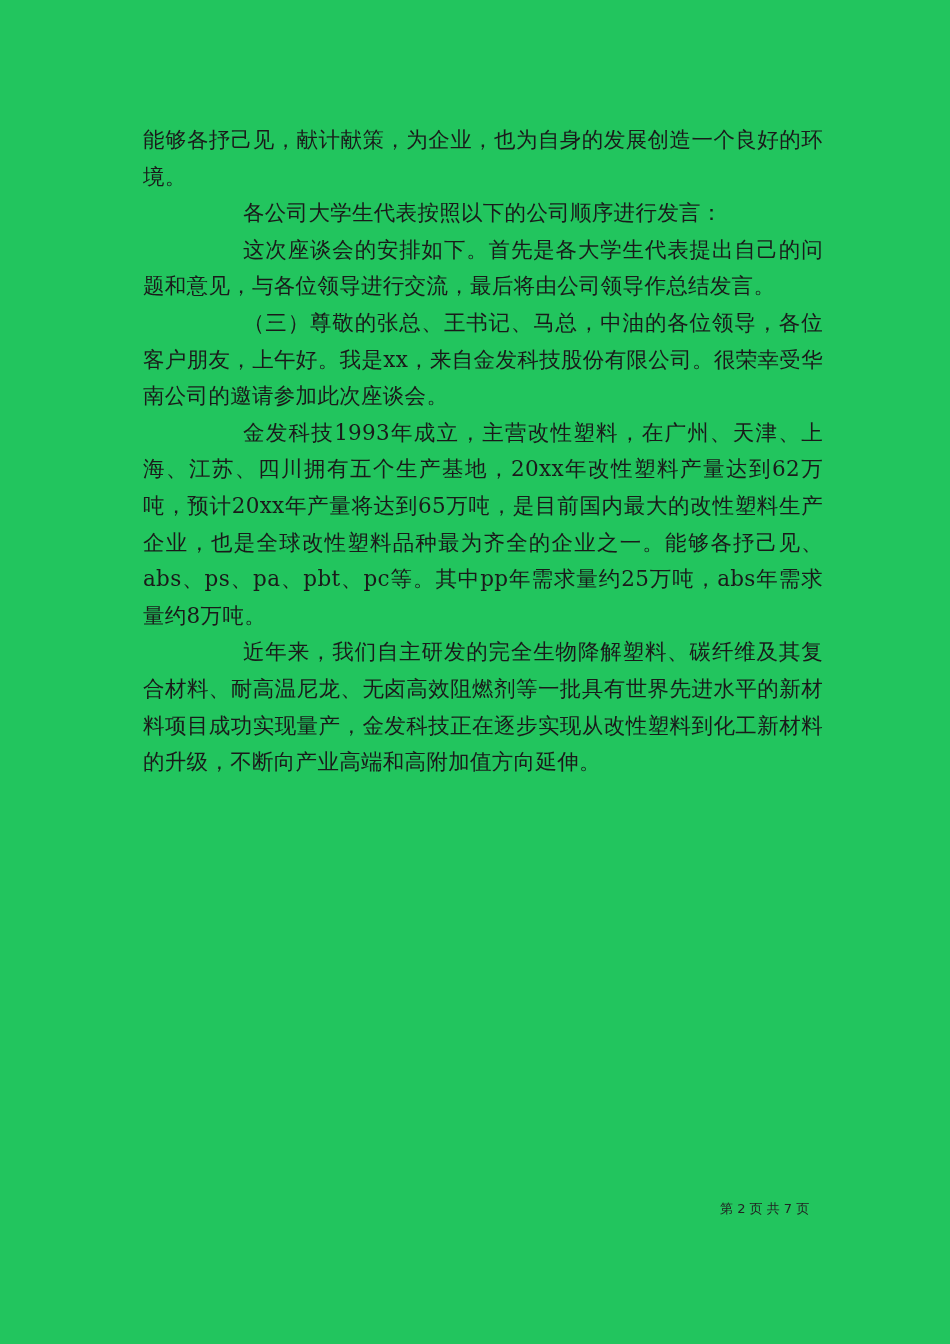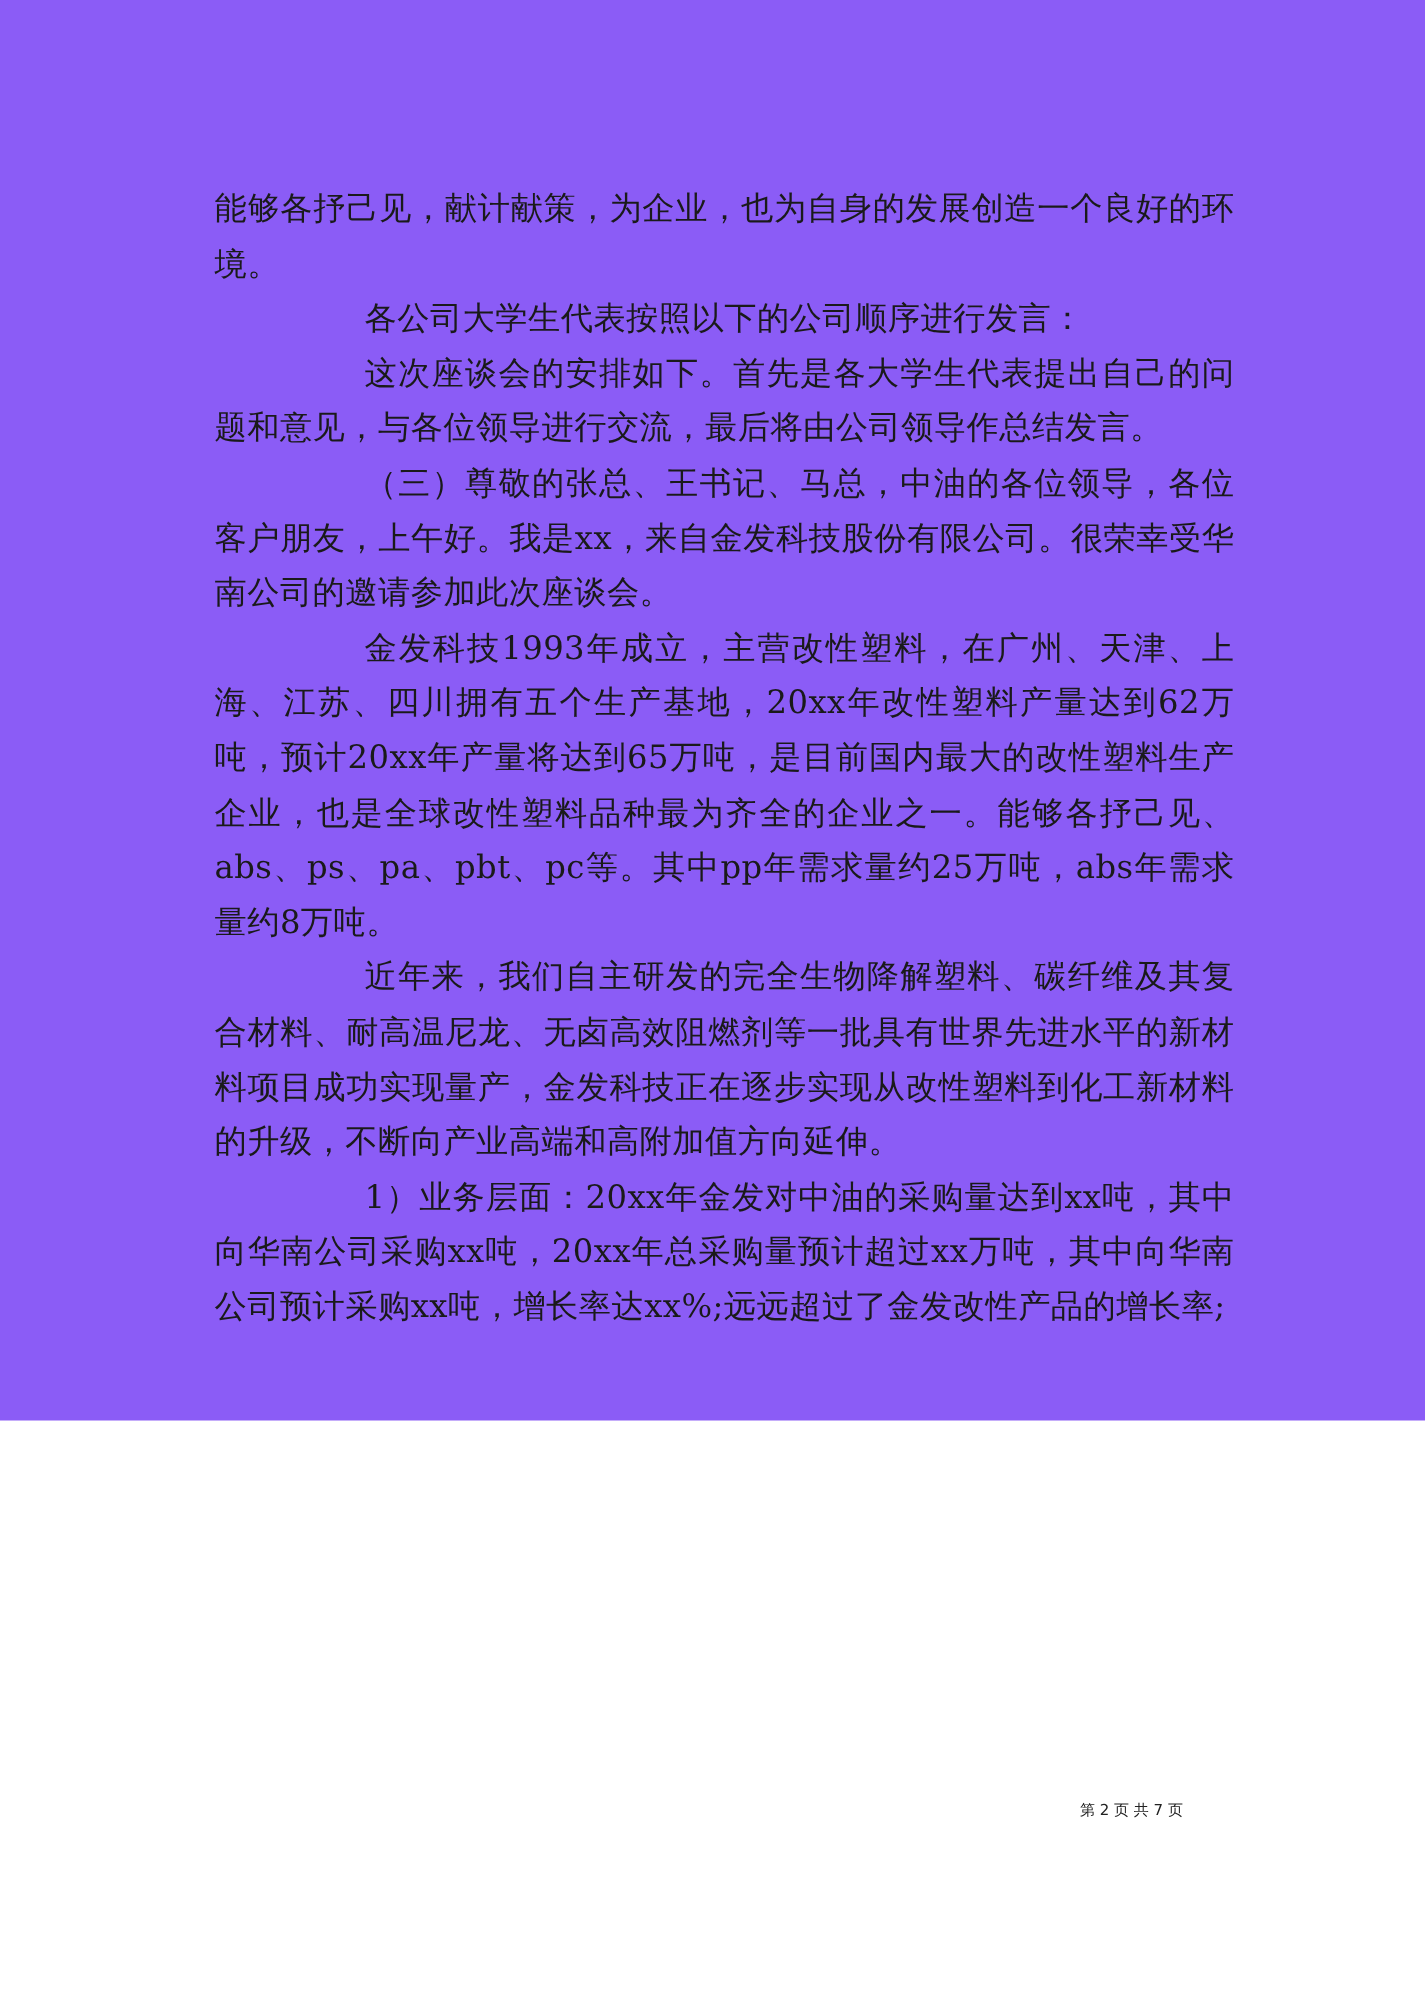--- a/index.html
+++ b/index.html
@@ -1,38 +1,37 @@
 <!DOCTYPE html>
 <html><head>
 <meta charset="utf-8">
 <style>
   html, body { margin:0; padding:0; background:#ffffff; }
   body { width:950px; height:1344px; position:relative; overflow:hidden; }
-  .page { position:absolute; left:0; top:0; width:950px; height:947px; background:#8b5cf6; }
+  .page { position:absolute; left:0; top:0; width:950px; height:1344px; background:#22c55e; }
   .content {
     position:absolute; left:143px; top:122px; width:680px;
     font-family: "DejaVu Serif", "Liberation Serif", serif;
     font-size:21.5px; line-height:36.6px; color:#1a1a1a;
     letter-spacing:0.3px;
   }
   .p { margin:0; text-align:justify; text-align-last:left; }
   .indent { text-indent:100px; }
   .footer {
     position:absolute; left:720px; top:1200px;
     font-family: "DejaVu Sans", "Liberation Sans", sans-serif;
-    font-size:10px; color:#222;
+    font-size:13px; color:#222;
   }
 </style>
 </head>
 <body>
 
 <div class="page">
   <div class="content">
     <p class="p">能够各抒己见，献计献策，为企业，也为自身的发展创造一个良好的环境。</p>
     <p class="p indent">各公司大学生代表按照以下的公司顺序进行发言：</p>
     <p class="p indent">这次座谈会的安排如下。首先是各大学生代表提出自己的问题和意见，与各位领导进行交流，最后将由公司领导作总结发言。</p>
     <p class="p indent">（三）尊敬的张总、王书记、马总，中油的各位领导，各位客户朋友，上午好。我是xx，来自金发科技股份有限公司。很荣幸受华南公司的邀请参加此次座谈会。</p>
     <p class="p indent">金发科技1993年成立，主营改性塑料，在广州、天津、上海、江苏、四川拥有五个生产基地，20xx年改性塑料产量达到62万吨，预计20xx年产量将达到65万吨，是目前国内最大的改性塑料生产企业，也是全球改性塑料品种最为齐全的企业之一。能够各抒己见、abs、ps、pa、pbt、pc等。其中pp年需求量约25万吨，abs年需求量约8万吨。</p>
     <p class="p indent">近年来，我们自主研发的完全生物降解塑料、碳纤维及其复合材料、耐高温尼龙、无卤高效阻燃剂等一批具有世界先进水平的新材料项目成功实现量产，金发科技正在逐步实现从改性塑料到化工新材料的升级，不断向产业高端和高附加值方向延伸。</p>
-    <p class="p indent">1）业务层面：20xx年金发对中油的采购量达到xx吨，其中向华南公司采购xx吨，20xx年总采购量预计超过xx万吨，其中向华南公司预计采购xx吨，增长率达xx%;远远超过了金发改性产品的增长率;</p>
   </div>
   <div class="footer">第 2 页 共 7 页</div>
 </div>
 
 </body></html>

